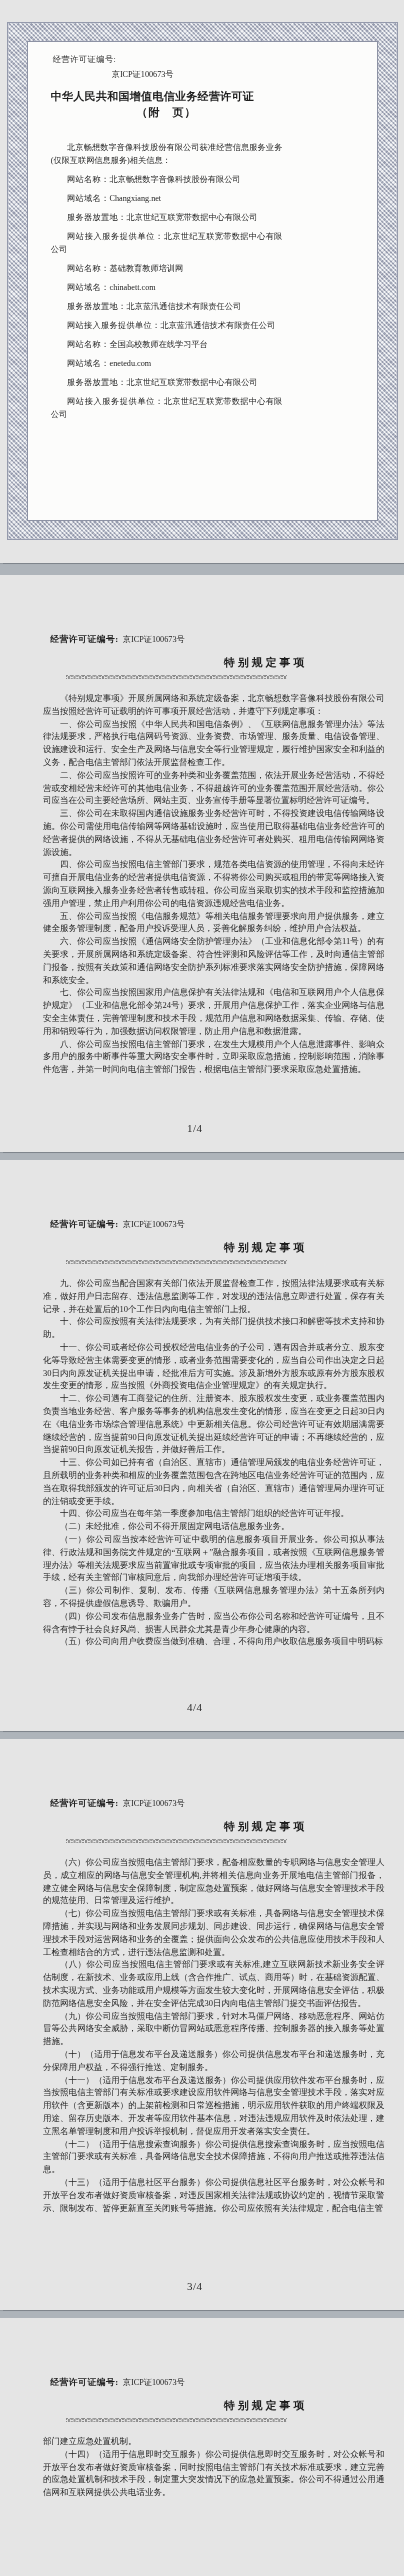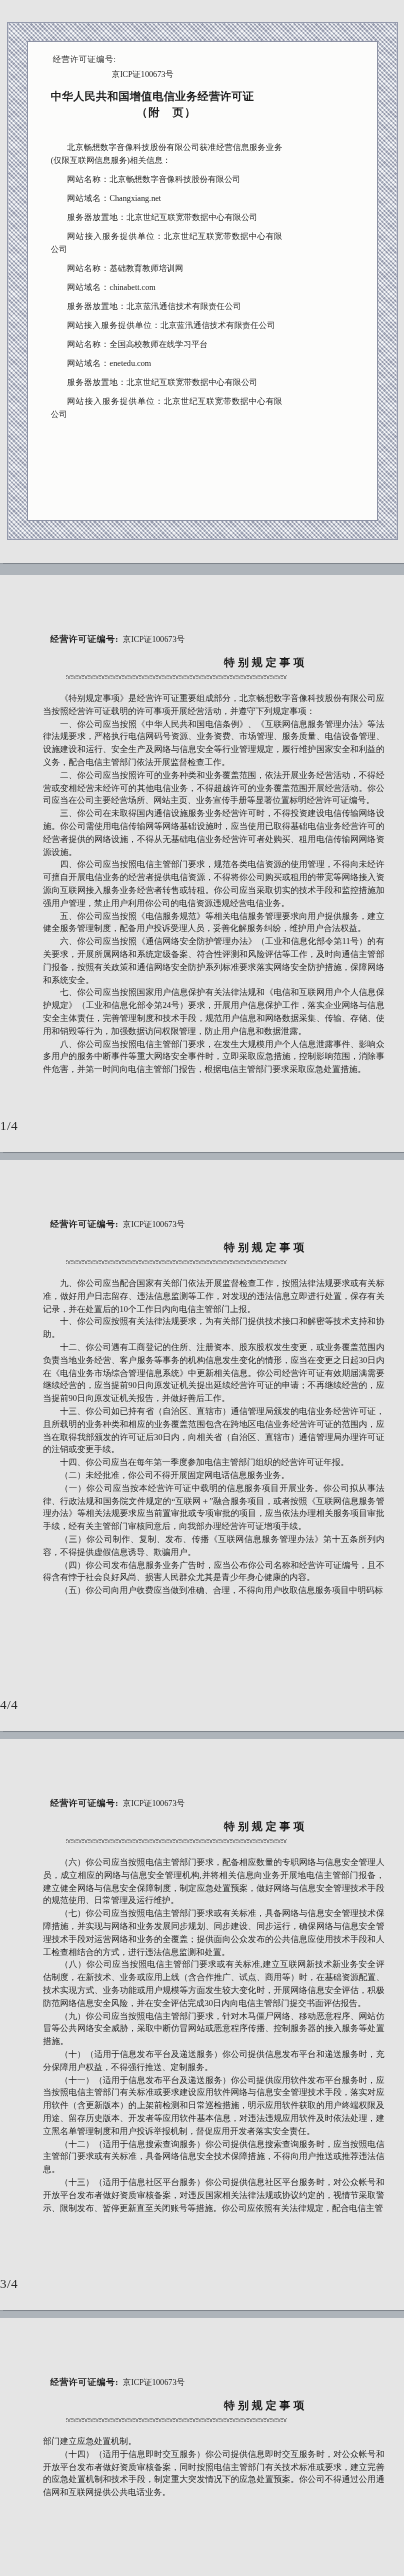--- a/index.html
+++ b/index.html
@@ -122,22 +122,22 @@
     font-size:8.5px;
     line-height:12.8px;
     text-align:justify;
   }
   .prov-body .para{margin:0;}
   .prov-body .para.indent{text-indent:2em;}
   .page-num{
     position:absolute;
     bottom:18.5px;
     left:0; right:15.5px;
-    text-align:left;
-    font-size:13px;
+    text-align:center;
+    font-size:11px;
     letter-spacing:0.5px;
     color:#2a2a2a;
     font-family:"Liberation Serif","DejaVu Serif",serif;
   }
 </style>
 </head>
 <body>
 
 <div id="screenshot">
 
@@ -170,21 +170,21 @@
   </section>
 
   <section class="sheet" style="top:575px;height:577px;">
     <div class="prov-content">
       <div class="prov-header">
         <span class="lbl">经营许可证编号:</span><span class="val">京ICP证100673号</span>
       </div>
       <div class="prov-title">特别规定事项</div>
       <div class="wavy"></div>
       <div class="prov-body">
-          <p class="para indent">《特别规定事项》是经营许可证重要组成部分，北京畅想数字音像科技股份有限公司应当按照经营许可证载明的许可事项开展经营活动，并遵守下列规定事项：</p>
+          <p class="para indent">《特别规定事项》开展所属网络和系统定级备案，北京畅想数字音像科技股份有限公司应当按照经营许可证载明的许可事项开展经营活动，并遵守下列规定事项：</p>
           <p class="para indent">一、你公司应当按照《中华人民共和国电信条例》、《互联网信息服务管理办法》等法律法规要求，严格执行电信网码号资源、业务资费、市场管理、服务质量、电信设备管理、设施建设和运行、安全生产及网络与信息安全等行业管理规定，履行维护国家安全和利益的义务，配合电信主管部门依法开展监督检查工作。</p>
           <p class="para indent">二、你公司应当按照许可的业务种类和业务覆盖范围，依法开展业务经营活动，不得经营或变相经营未经许可的其他电信业务，不得超越许可的业务覆盖范围开展经营活动。你公司应当在公司主要经营场所、网站主页、业务宣传手册等显著位置标明经营许可证编号。</p>
           <p class="para indent">三、你公司在未取得国内通信设施服务业务经营许可时，不得投资建设电信传输网络设施。你公司需使用电信传输网等网络基础设施时，应当使用已取得基础电信业务经营许可的经营者提供的网络设施，不得从无基础电信业务经营许可者处购买、租用电信传输网网络资源设施。</p>
           <p class="para indent">四、你公司应当按照电信主管部门要求，规范各类电信资源的使用管理，不得向未经许可擅自开展电信业务的经营者提供电信资源，不得将你公司购买或租用的带宽等网络接入资源向互联网接入服务业务经营者转售或转租。你公司应当采取切实的技术手段和监控措施加强用户管理，禁止用户利用你公司的电信资源违规经营电信业务。</p>
           <p class="para indent">五、你公司应当按照《电信服务规范》等相关电信服务管理要求向用户提供服务，建立健全服务管理制度，配备用户投诉受理人员，妥善化解服务纠纷，维护用户合法权益。</p>
           <p class="para indent">六、你公司应当按照《通信网络安全防护管理办法》（工业和信息化部令第11号）的有关要求，开展所属网络和系统定级备案、符合性评测和风险评估等工作，及时向通信主管部门报备，按照有关政策和通信网络安全防护系列标准要求落实网络安全防护措施，保障网络和系统安全。</p>
           <p class="para indent">七、你公司应当按照国家用户信息保护有关法律法规和《电信和互联网用户个人信息保护规定》（工业和信息化部令第24号）要求，开展用户信息保护工作，落实企业网络与信息安全主体责任，完善管理制度和技术手段，规范用户信息和网络数据采集、传输、存储、使用和销毁等行为，加强数据访问权限管理，防止用户信息和数据泄露。</p>
           <p class="para indent">八、你公司应当按照电信主管部门要求，在发生大规模用户个人信息泄露事件、影响众多用户的服务中断事件等重大网络安全事件时，立即采取应急措施，控制影响范围，消除事件危害，并第一时间向电信主管部门报告，根据电信主管部门要求采取应急处置措施。</p>
         </div>
       <div class="page-num">1/4</div>
@@ -194,20 +194,21 @@
   <section class="sheet" style="top:1160px;height:571px;">
     <div class="prov-content">
       <div class="prov-header">
         <span class="lbl">经营许可证编号:</span><span class="val">京ICP证100673号</span>
       </div>
       <div class="prov-title">特别规定事项</div>
       <div class="wavy"></div>
       <div class="prov-body">
           <p class="para indent">九、你公司应当配合国家有关部门依法开展监督检查工作，按照法律法规要求或有关标准，做好用户日志留存、违法信息监测等工作，对发现的违法信息立即进行处置，保存有关记录，并在处置后的10个工作日内向电信主管部门上报。</p>
           <p class="para indent">十、你公司应按照有关法律法规要求，为有关部门提供技术接口和解密等技术支持和协助。</p>
+          <p class="para indent">十一、你公司或者经你公司授权经营电信业务的子公司，遇有因合并或者分立、股东变化等导致经营主体需要变更的情形，或者业务范围需要变化的，应当自公司作出决定之日起30日内向原发证机关提出申请，经批准后方可实施。涉及新增外方股东或原有外方股东股权发生变更的情形，应当按照《外商投资电信企业管理规定》的有关规定执行。</p>
           <p class="para indent">十二、你公司遇有工商登记的住所、注册资本、股东股权发生变更，或业务覆盖范围内负责当地业务经营、客户服务等事务的机构信息发生变化的情形，应当在变更之日起30日内在《电信业务市场综合管理信息系统》中更新相关信息。你公司经营许可证有效期届满需要继续经营的，应当提前90日向原发证机关提出延续经营许可证的申请；不再继续经营的，应当提前90日向原发证机关报告，并做好善后工作。</p>
           <p class="para indent">十三、你公司如已持有省（自治区、直辖市）通信管理局颁发的电信业务经营许可证，且所载明的业务种类和相应的业务覆盖范围包含在跨地区电信业务经营许可证的范围内，应当在取得我部颁发的许可证后30日内，向相关省（自治区、直辖市）通信管理局办理许可证的注销或变更手续。</p>
           <p class="para indent">十四、你公司应当在每年第一季度参加电信主管部门组织的经营许可证年报。</p>
           <p class="para indent">（二）未经批准，你公司不得开展固定网电话信息服务业务。</p>
           <p class="para indent">（一）你公司应当按本经营许可证中载明的信息服务项目开展业务。你公司拟从事法律、行政法规和国务院文件规定的“互联网＋”融合服务项目，或者按照《互联网信息服务管理办法》等相关法规要求应当前置审批或专项审批的项目，应当依法办理相关服务项目审批手续，经有关主管部门审核同意后，向我部办理经营许可证增项手续。</p>
           <p class="para indent">（三）你公司制作、复制、发布、传播《互联网信息服务管理办法》第十五条所列内容，不得提供虚假信息诱导、欺骗用户。</p>
           <p class="para indent">（四）你公司发布信息服务业务广告时，应当公布你公司名称和经营许可证编号，且不得含有悖于社会良好风尚、损害人民群众尤其是青少年身心健康的内容。</p>
           <p class="para indent">（五）你公司向用户收费应当做到准确、合理，不得向用户收取信息服务项目中明码标</p>
         </div>
       <div class="page-num">4/4</div>

